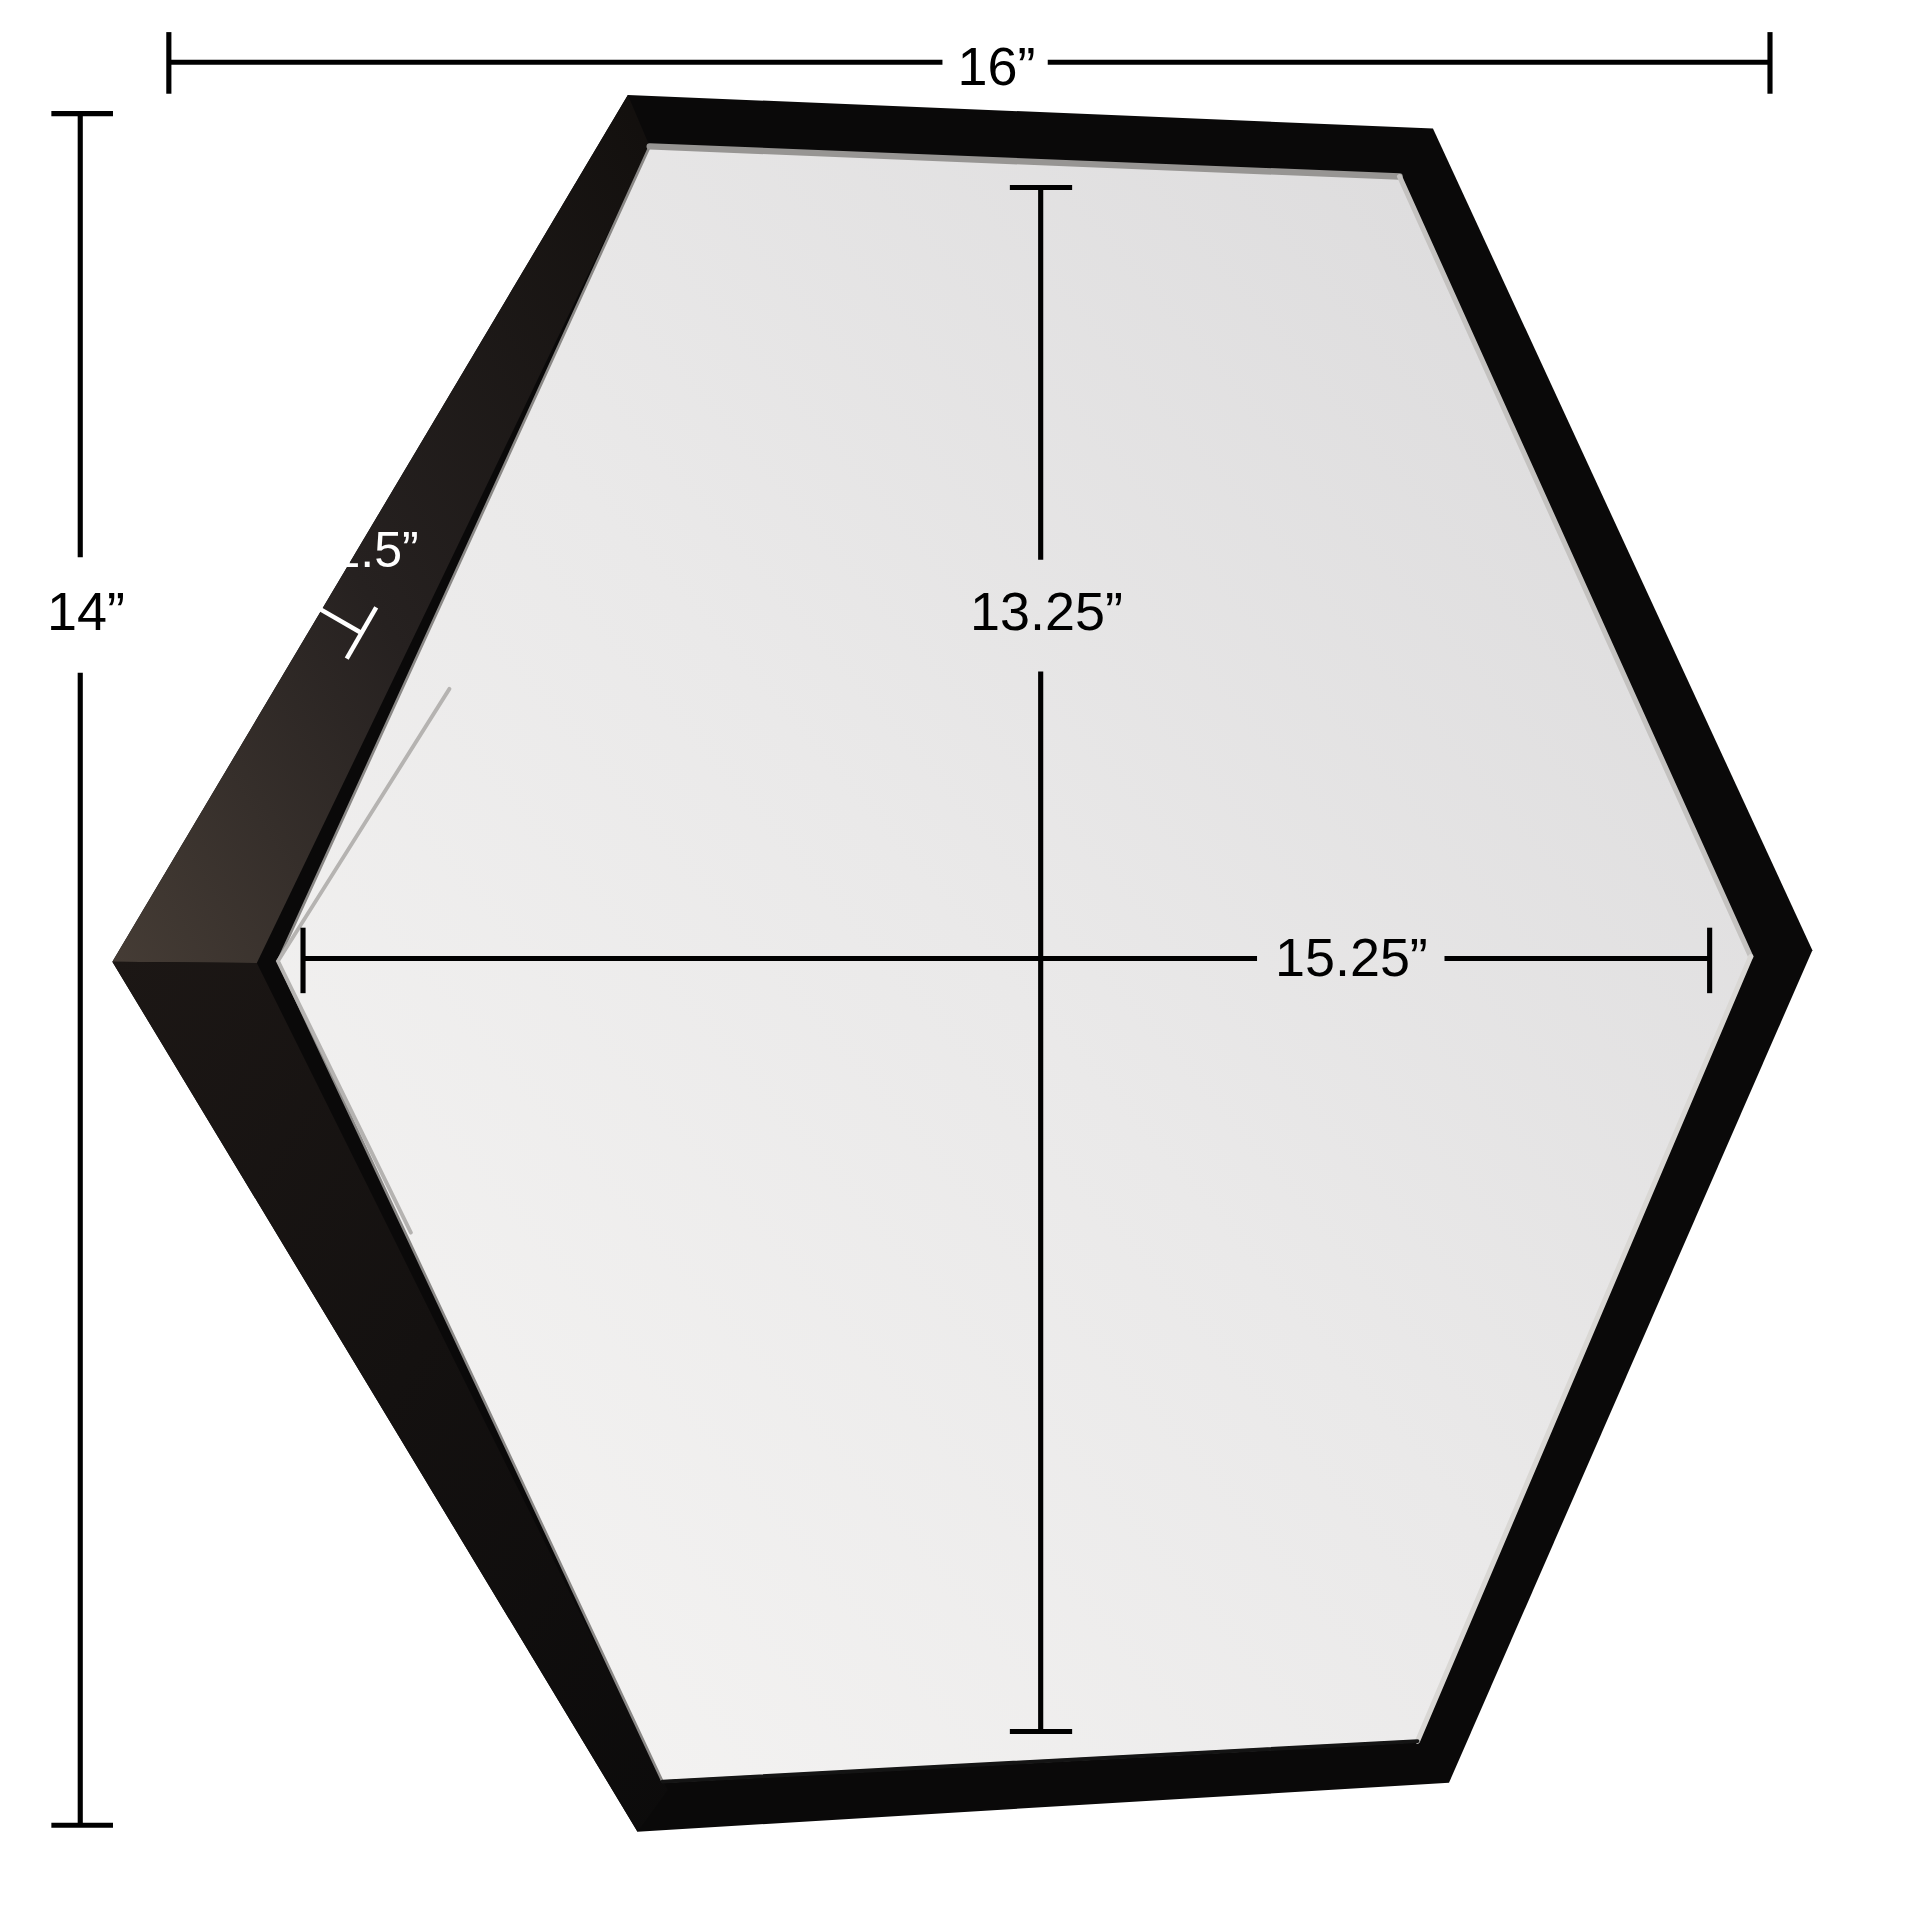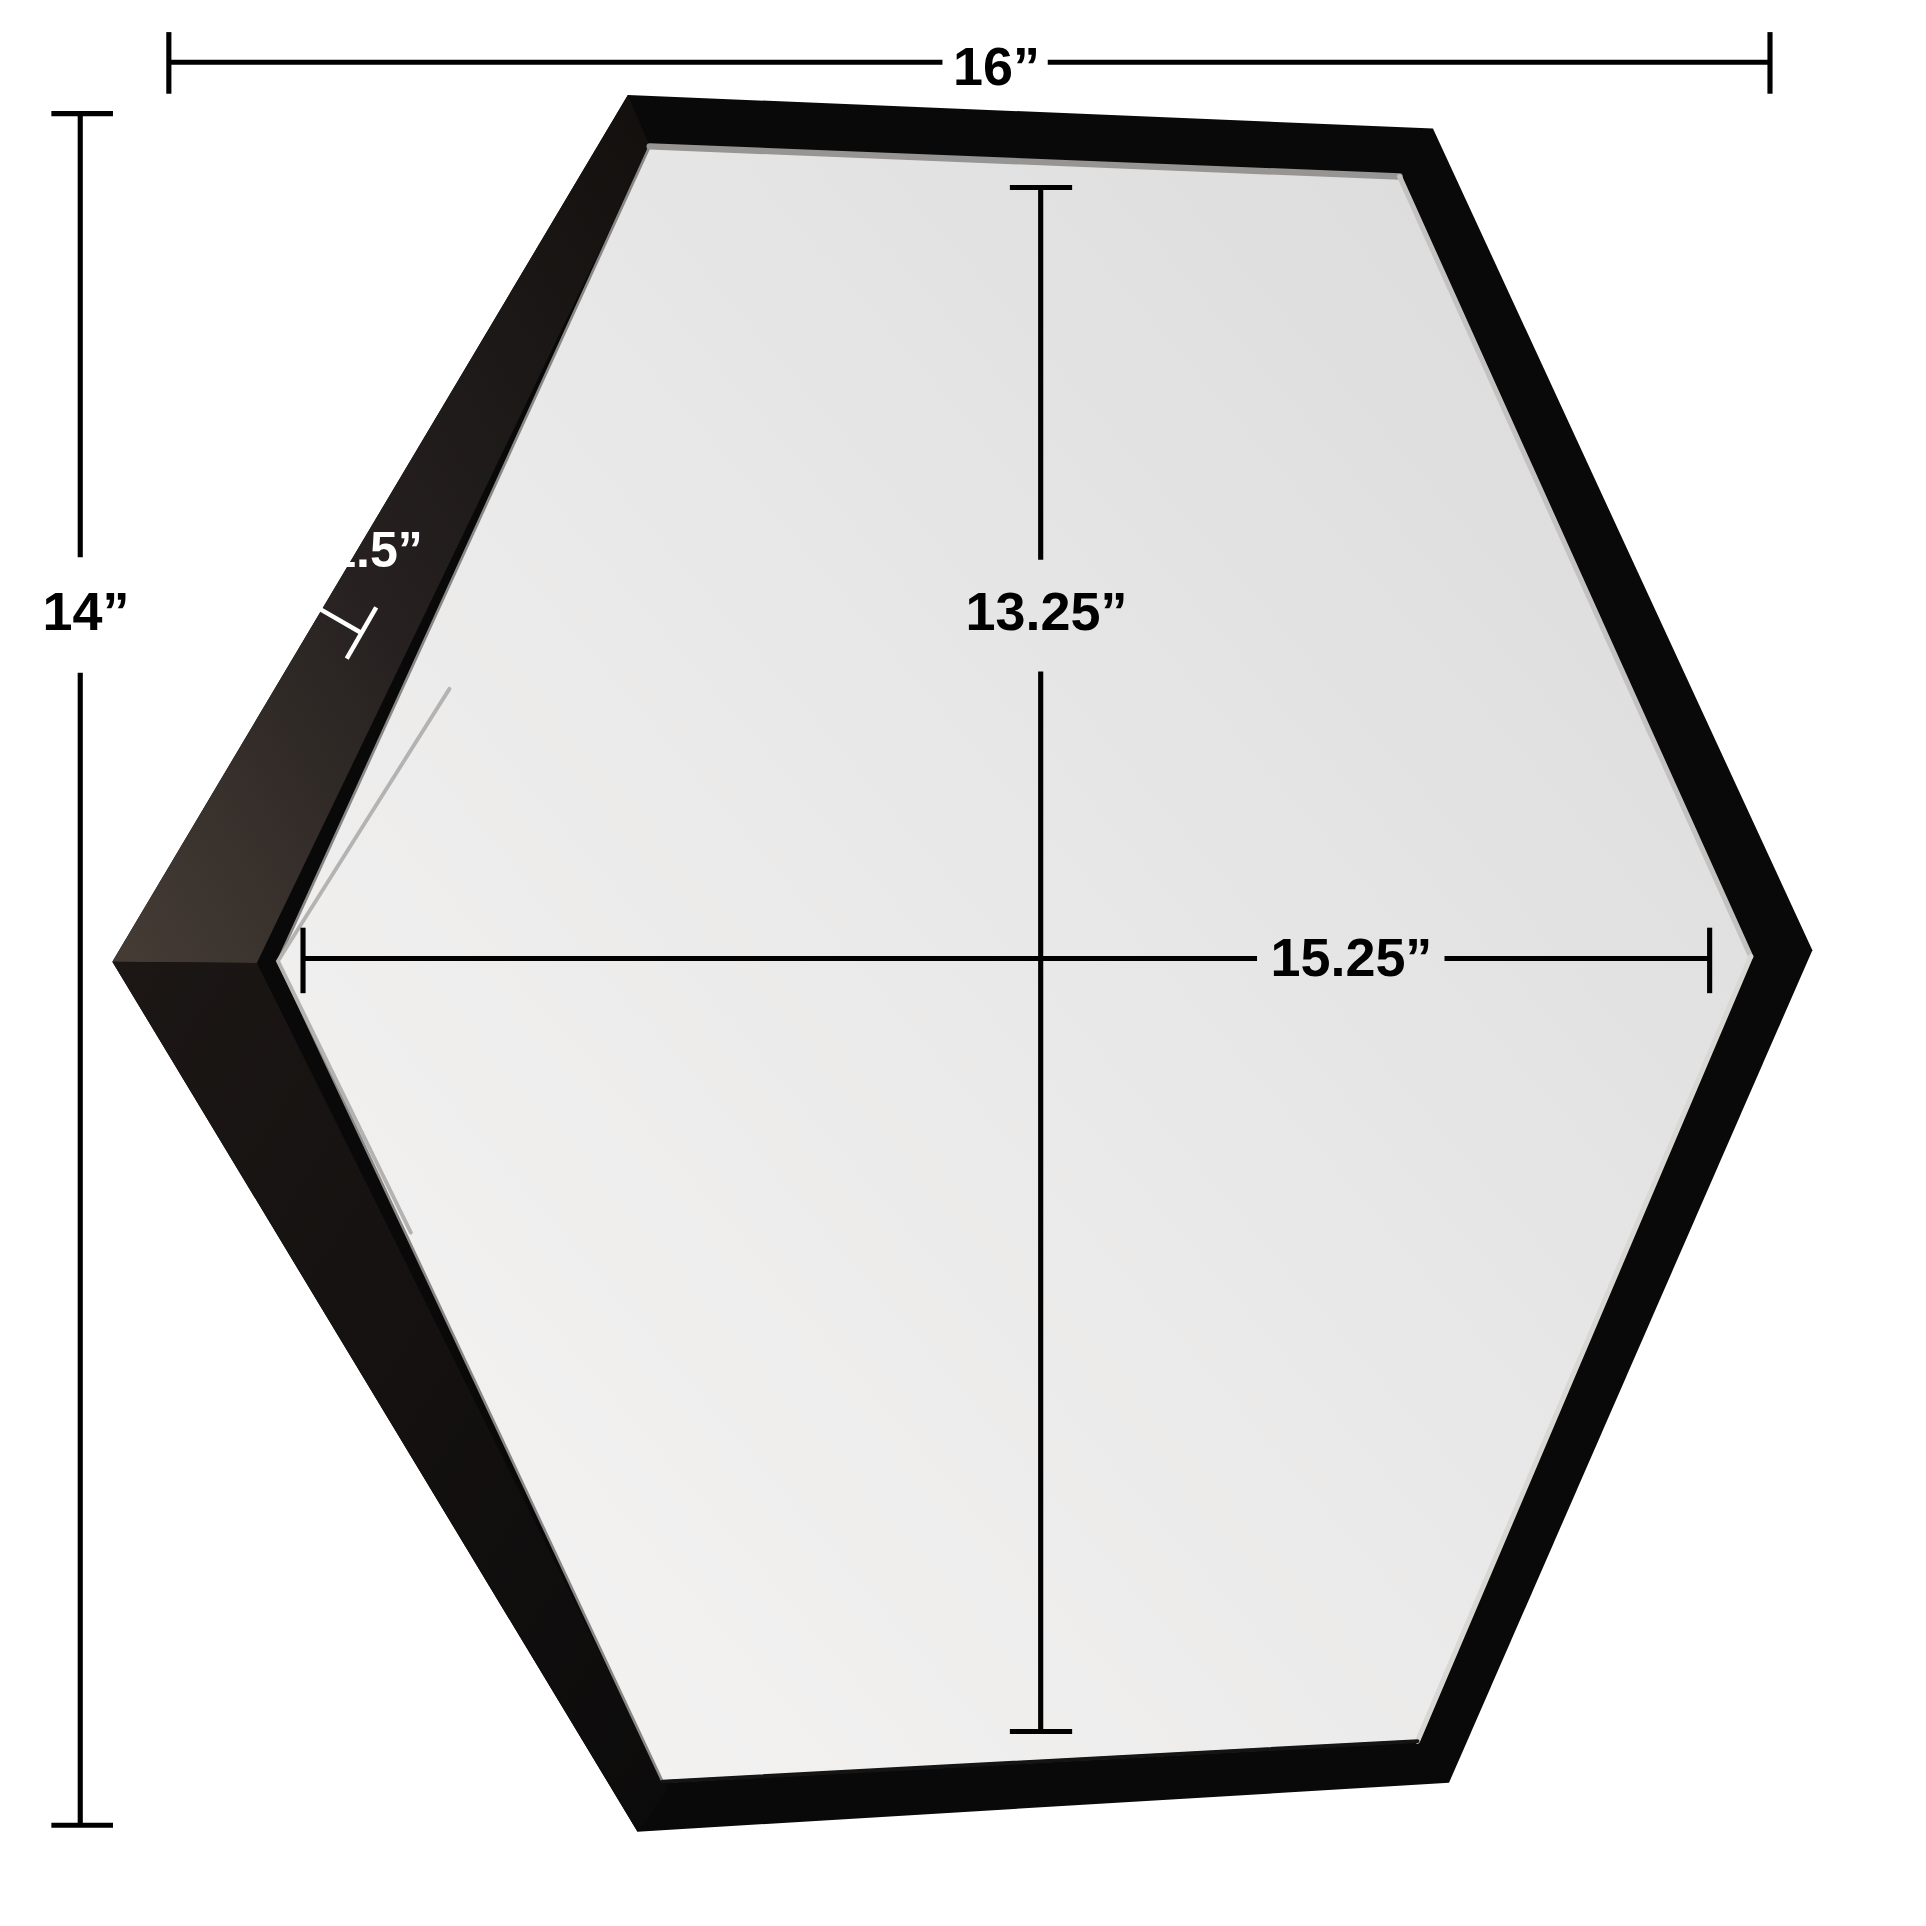--- a/index.html
+++ b/index.html
@@ -6,21 +6,20 @@
     margin: 0;
     padding: 0;
     background: #ffffff;
   }
   .canvas {
     position: relative;
     width: 1926px;
     height: 1926px;
     background: #ffffff;
     font-family: "Liberation Sans", sans-serif;
-    font-weight: bold;
   }
   svg { display: block; }
 
   .dim-line {
     stroke: #000000;
     stroke-width: 8;
     fill: none;
     stroke-linecap: butt;
   }
   .dim-label {

